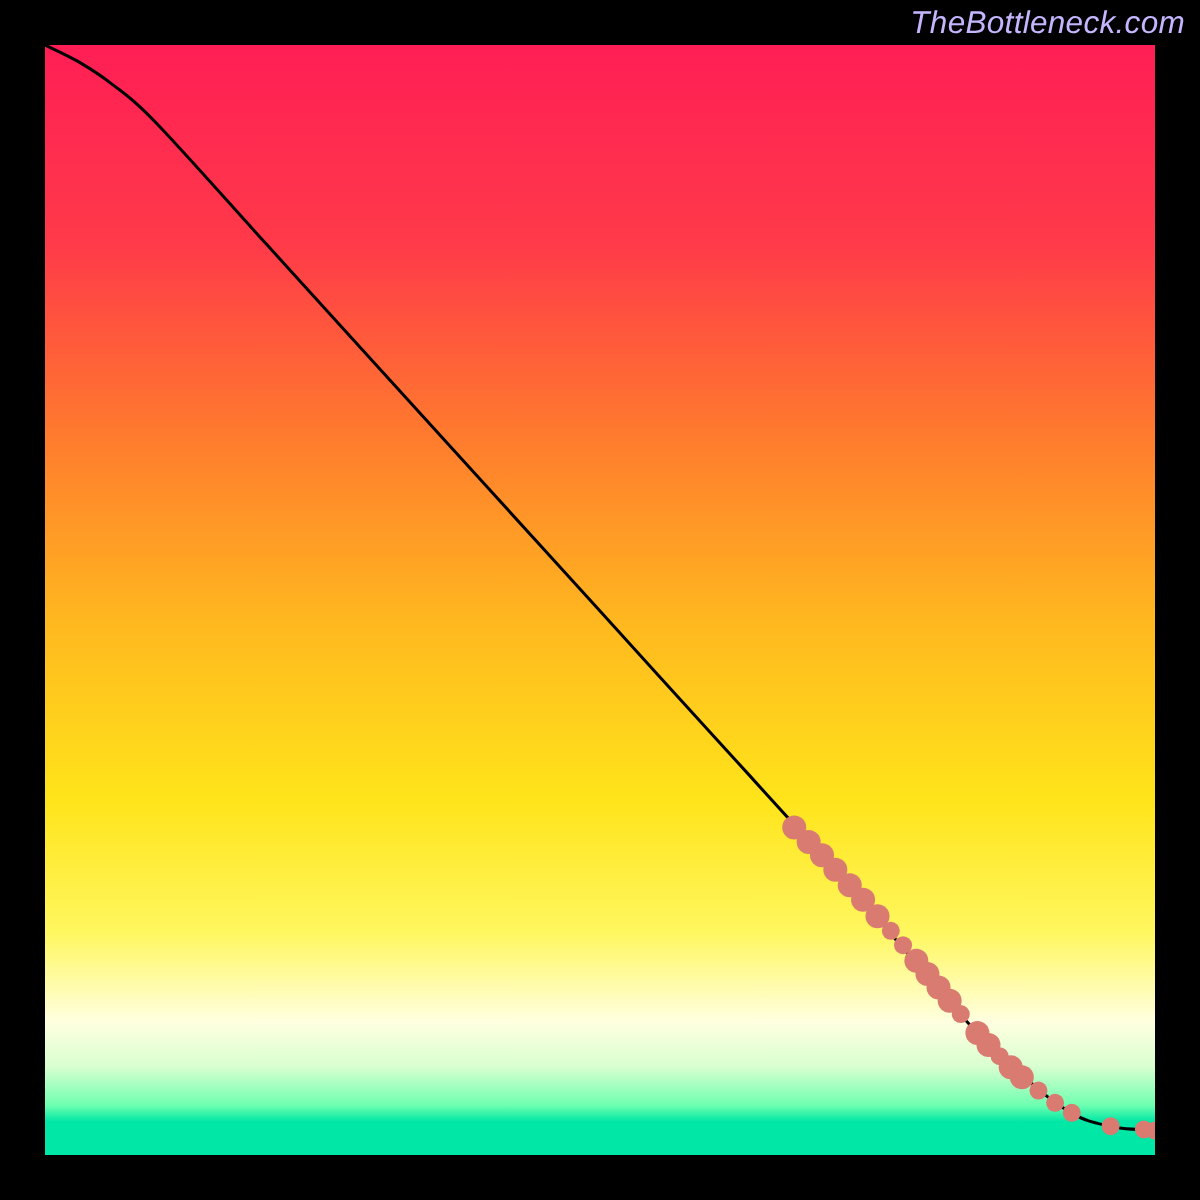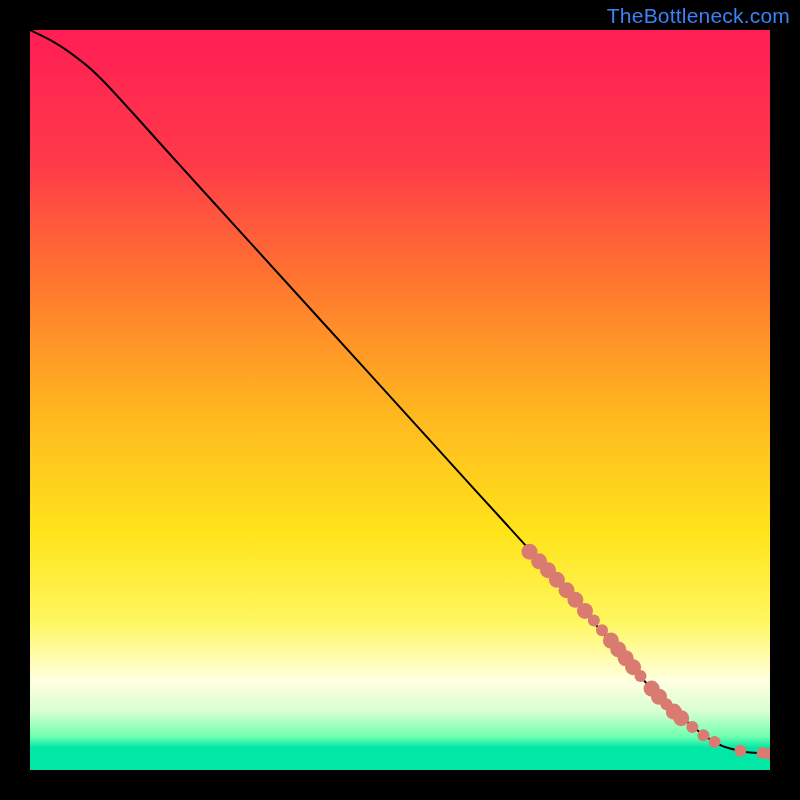--- a/index.html
+++ b/index.html
@@ -14,24 +14,25 @@
   .frame {
     position: relative;
     width: 800px;
     height: 800px;
     background: #000;
   }
   .watermark {
     position: absolute;
     top: 4px;
     right: 10px;
-    color: #3b82f6;
+    color: #c4b5fd;
     font-size: 21px;
     letter-spacing: 0.2px;
     z-index: 50;
+    font-style: italic;
   }
   .plot-area {
     position: absolute;
     left: 30px;
     top: 30px;
     width: 740px;
     height: 740px;
   }
   svg {
     display: block;

